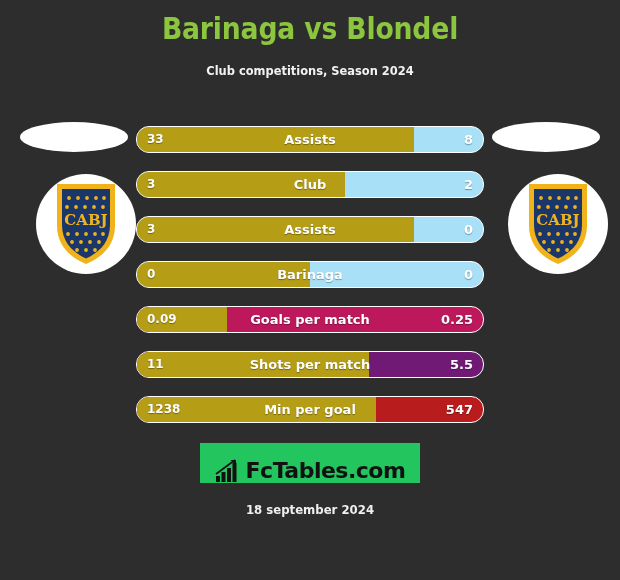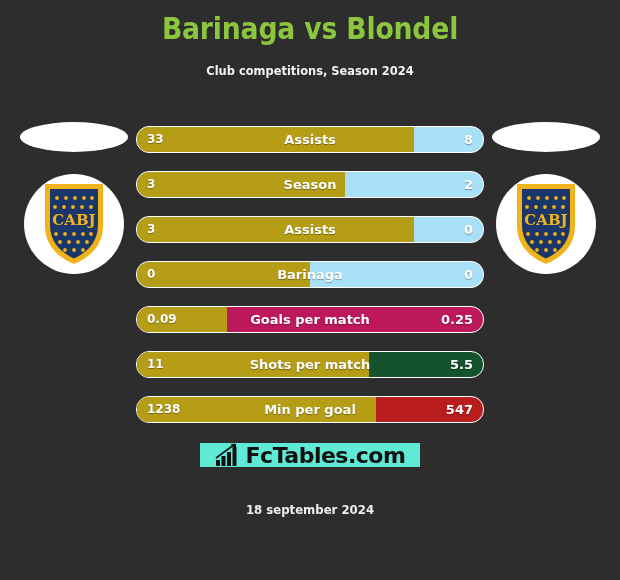--- a/index.html
+++ b/index.html
@@ -67,21 +67,21 @@
     top: 0px;
     left: 2px;
     width: 108px;
     height: 30px;
     background: #ffffff;
     border-radius: 50%;
   }
   .badge-circle {
     position: absolute;
     top: 52px;
-    left: 6px;
+    left: 18px;
     width: 100px;
     height: 100px;
     background: #ffffff;
     border-radius: 50%;
   }
   .shield {
     position: absolute;
     top: 8px;
     left: 19px;
     width: 62px;
@@ -143,24 +143,24 @@
     font-family: "DejaVu Sans", sans-serif;
     text-shadow: 0 1px 1px rgba(0,0,0,.35);
   }
 
   
   .footer-logo {
     position: absolute;
     top: 443px;
     left: 200px;
     width: 220px;
-    height: 24px;
-    background: #5eead4;
+    height: 40px;
+    background: #22c55e;
     display: flex;
-    align-items: center;
+    align-items: flex-end;
     justify-content: center;
   }
   .logo-icon {
     width: 26px;
     height: 24px;
     margin-right: 5px;
     display: block;
   }
   .logo-text {
     color: #111111;
@@ -270,42 +270,42 @@
   <div class="stats" id="stats-container">
       <div class="stat-row" style="background: rgb(168, 225, 247);">
         <div class="stat-fill" style="width: 80%; background: rgb(181, 157, 21);"></div>
         <span class="stat-home">33</span>
         <span class="stat-label">Assists</span>
         <span class="stat-away">8</span>
       </div>
       <div class="stat-row" style="background: rgb(168, 225, 247);">
         <div class="stat-fill" style="width: 60%; background: rgb(181, 157, 21);"></div>
         <span class="stat-home">3</span>
-        <span class="stat-label">Season</span>
+        <span class="stat-label">Club</span>
         <span class="stat-away">2</span>
       </div>
       <div class="stat-row" style="background: rgb(168, 225, 247);">
         <div class="stat-fill" style="width: 80%; background: rgb(181, 157, 21);"></div>
         <span class="stat-home">3</span>
         <span class="stat-label">Assists</span>
         <span class="stat-away">0</span>
       </div>
       <div class="stat-row" style="background: rgb(168, 225, 247);">
         <div class="stat-fill" style="width: 50%; background: rgb(181, 157, 21);"></div>
         <span class="stat-home">0</span>
         <span class="stat-label">Barinaga</span>
         <span class="stat-away">0</span>
       </div>
       <div class="stat-row" style="background: #be185d;">
         <div class="stat-fill" style="width: 26%; background: rgb(181, 157, 21);"></div>
         <span class="stat-home">0.09</span>
         <span class="stat-label">Goals per match</span>
         <span class="stat-away">0.25</span>
       </div>
-      <div class="stat-row" style="background: #14532d;">
+      <div class="stat-row" style="background: #701a75;">
         <div class="stat-fill" style="width: 67%; background: rgb(181, 157, 21);"></div>
         <span class="stat-home">11</span>
         <span class="stat-label">Shots per match</span>
         <span class="stat-away">5.5</span>
       </div>
       <div class="stat-row" style="background: #b91c1c;">
         <div class="stat-fill" style="width: 69%; background: rgb(181, 157, 21);"></div>
         <span class="stat-home">1238</span>
         <span class="stat-label">Min per goal</span>
         <span class="stat-away">547</span>

